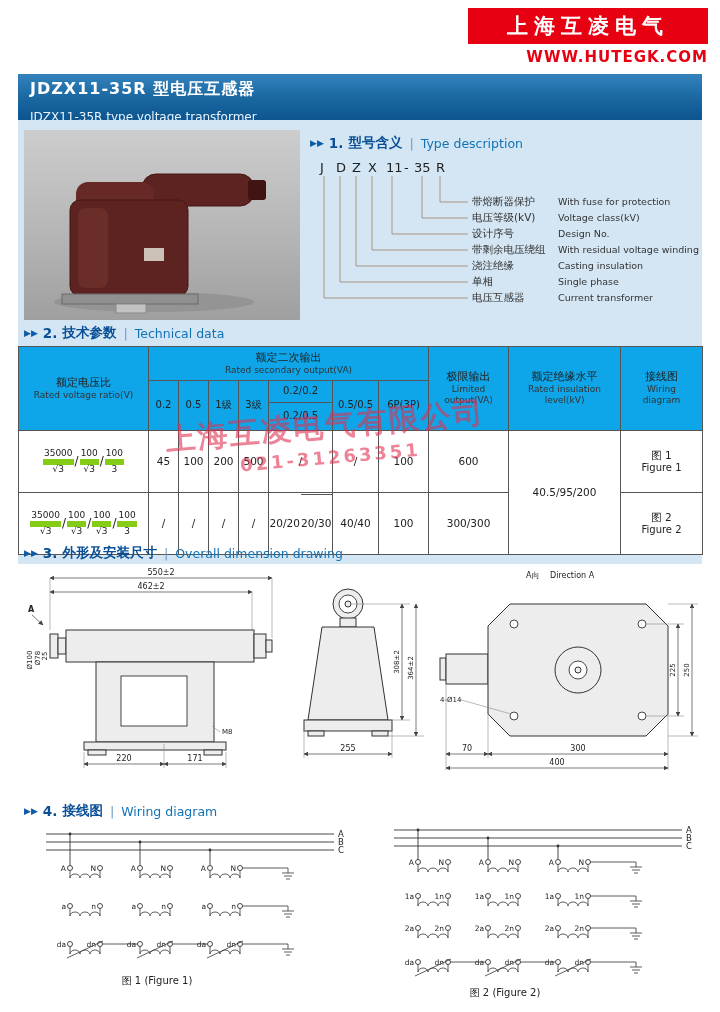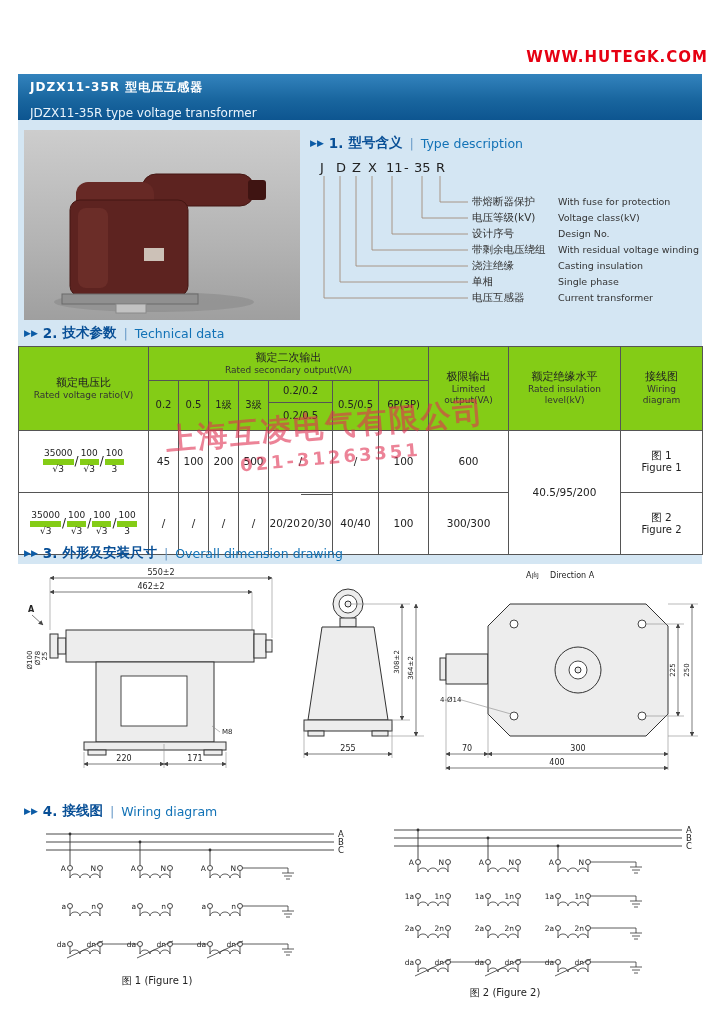--- a/index.html
+++ b/index.html
@@ -21,21 +21,21 @@
     position:absolute; top:48px; right:12px; color:#e60012;
     font-size:15px; font-weight:bold; letter-spacing:1px;
   }
 
   
   .titlebar {
     position:absolute; top:74px; left:18px; width:684px; height:46px;
     background:linear-gradient(180deg,#3383bd 0%,#19669f 55%,#0d5590 100%);
     color:#fff; padding:5px 12px;
   }
-  .title-zh { font-size:12px; font-weight:bold; letter-spacing:1px; }
+  .title-zh { font-size:16px; font-weight:bold; letter-spacing:1px; }
   .title-en { font-size:12px; color:#e8f3fb; margin-top:10px; }
 
   
   .content { position:absolute; top:120px; left:18px; width:684px; height:886px; background:#d4e6f3; }
 
   
   .sec-head { position:absolute; display:flex; align-items:center; gap:5px; white-space:nowrap; z-index:3; }
   .sec-arrows { color:#0b5ba6; font-size:9px; }
   .sec-num,.sec-zh { color:#084f96; font-weight:bold; font-size:13.5px; }
   .sec-sep { color:#6b9cc9; font-size:13px; margin:0 2px; }
@@ -48,21 +48,21 @@
   #photo { position:absolute; left:6px; top:10px; }
   #typedesc { position:absolute; left:288px; top:36px; }
 
   
   #table-wrap { position:absolute; left:0; top:226px; width:684px; }
   .tech-table { border-collapse:collapse; width:684px; table-layout:fixed; }
   .tech-table td {
     border:1px solid #555; background:#fff; text-align:center; vertical-align:middle;
     padding:1px 2px; font-size:10.5px; color:#222; line-height:1.25; overflow:hidden;
   }
-  .tech-table td.th { background:#84cc16; }
+  .tech-table td.th { background:#0ea5e9; }
   .hz { font-size:11px; }
   .he { font-size:9px; color:#333; }
   .he2 { font-size:10px; }
   .tr1 td { height:34px; }
   .tr2 td { height:22px; font-size:10px; }
   .tr3 td { height:28px; font-size:10px; }
   .dr > td { height:62px; }
   .ratio { display:flex; align-items:center; justify-content:center; }
   .frac { display:inline-block; text-align:center; font-size:9px; line-height:1.1; }
   .frac .fn { display:block; border-bottom:6px solid #84cc16; padding:0 1px; }
@@ -104,20 +104,21 @@
   .tl { font-size:7.5px; fill:#222; }
   .pl { font-size:8.5px; fill:#222; }
   .cap { font-size:10px; fill:#222; }
 </style>
 </head>
 <body>
 
 <div class="page">
 
   <div class="topbar">
+    <div class="logo">上海互凌电气</div>
     <div class="website">WWW.HUTEGK.COM</div>
   </div>
 
   <div class="titlebar">
     <div class="title-zh">JDZX11-35R 型电压互感器</div>
     <div class="title-en">JDZX11-35R type voltage transformer</div>
   </div>
 
   <div class="content">
 

